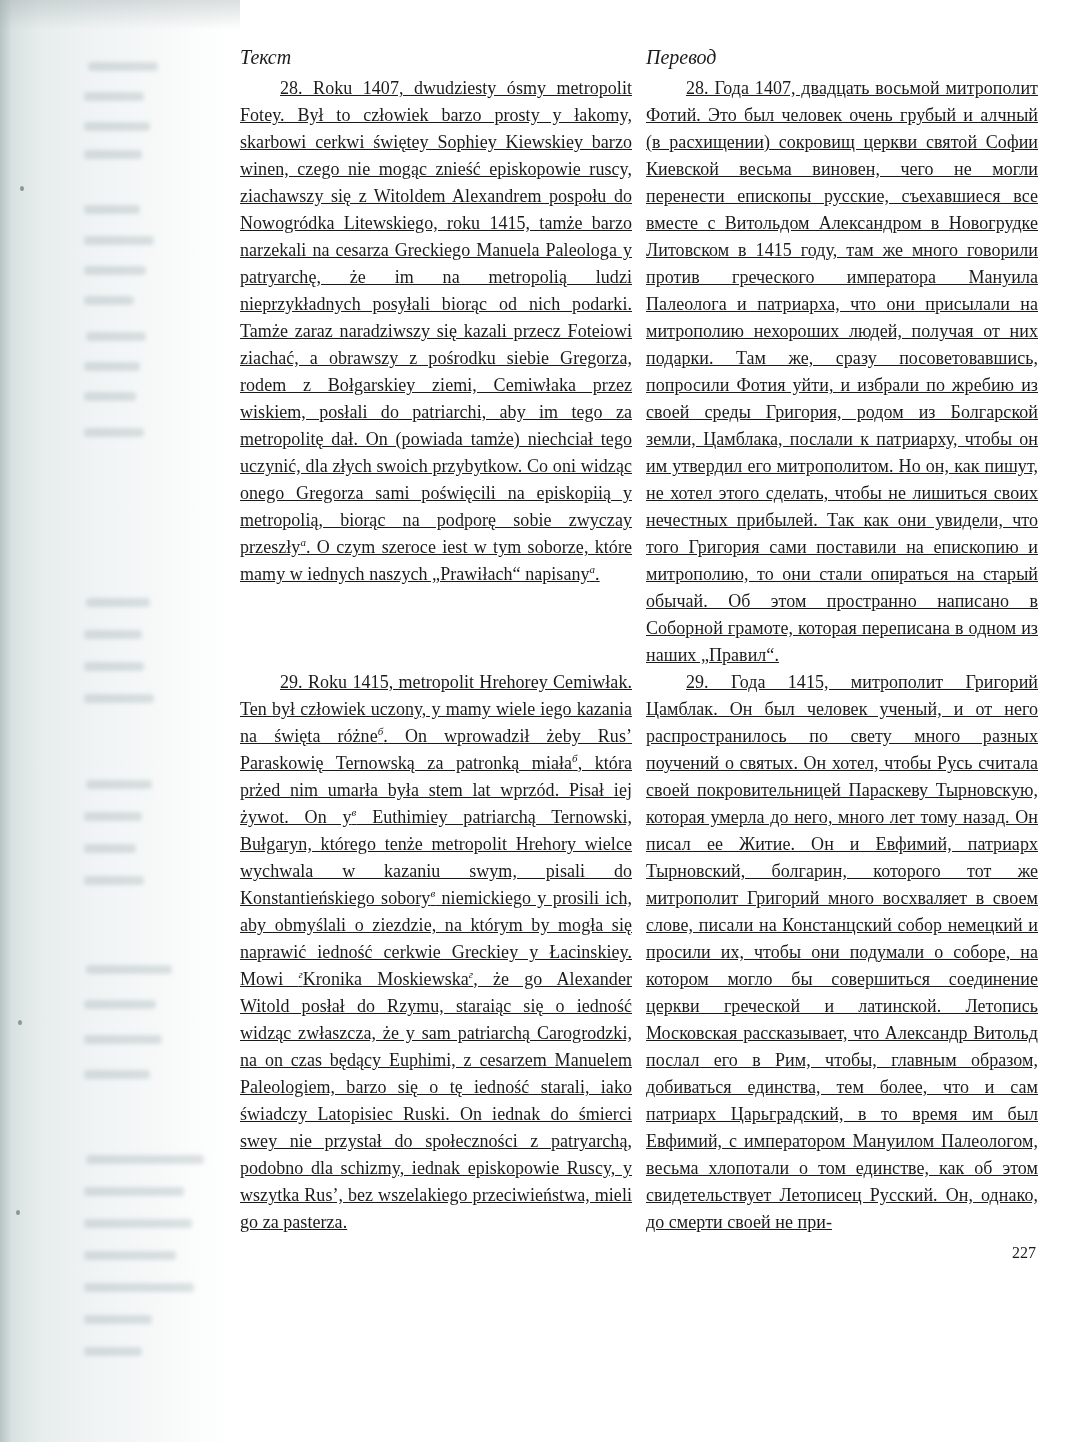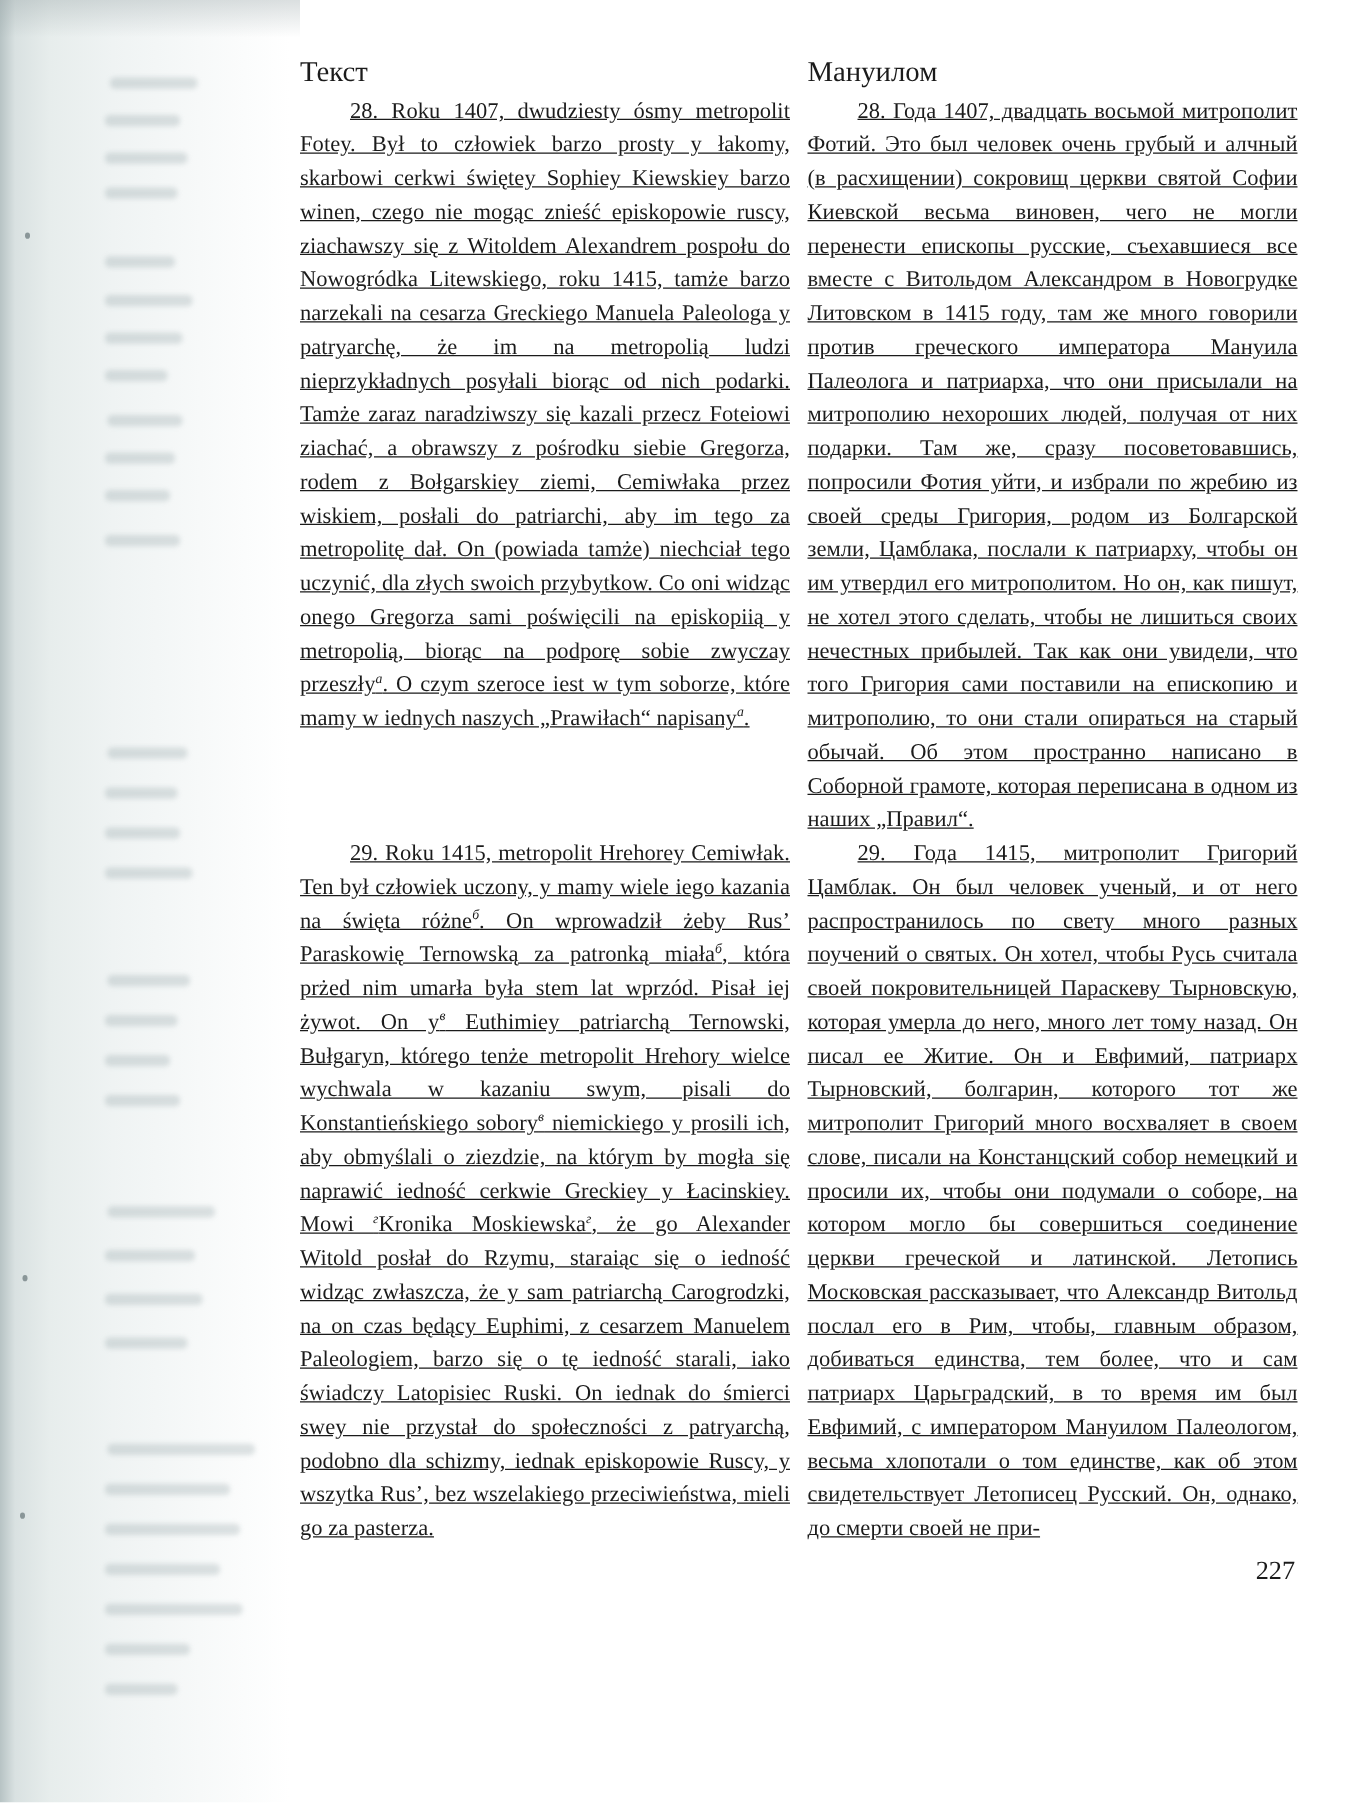--- a/index.html
+++ b/index.html
@@ -39,21 +39,22 @@
   .content {
     position: absolute; left: 240px; top: 44px; width: 798px;
   }
   .text-grid {
     display: grid;
     grid-template-columns: 392px 392px;
     column-gap: 14px;
     grid-auto-rows: min-content;
   }
   .col-header {
-    font-size: 23px;
+    font-style: italic;
+    font-size: 20px;
     line-height: 27px;
     margin-bottom: 4px;
   }
   .cell { font-size: 18px; line-height: 27px; }
   .cell p.para {
     margin: 0;
     text-align: justify;
     text-indent: 40px;
     letter-spacing: 0.05px;
     hyphens: auto;
@@ -61,21 +62,21 @@
     -webkit-hyphens: auto;
   }
   sup.fn {
     font-style: italic;
     font-size: 11px;
     line-height: 0;
     vertical-align: super;
   }
   .page-number {
     text-align: right;
-    font-size: 21px;
+    font-size: 16px;
     margin-top: 8px;
     padding-right: 2px;
   }
 </style>
 </head>
 <body>
 
 <div class="gutter"></div>
 
 <div class="bleed">
@@ -113,21 +114,21 @@
   <b style="top:1020px;left:18px"></b>
   <b style="top:1210px;left:16px"></b>
   <b style="top:186px;left:20px"></b>
 </div>
 
 <div class="content">
   <div class="text-grid">
 
     <div class="col-header" lang="ru">Текст</div>
 
-    <div class="col-header" lang="ru">Мануилом</div>
+    <div class="col-header" lang="ru">Перевод</div>
 
     <div class="cell" lang="pl">
         <p class="para">28. Roku 1407, dwudziesty ósmy metropolit Fotey. Był to człowiek barzo prosty y łakomy, skarbowi cerkwi świętey Sophiey Kiewskiey barzo winen, czego nie mogąc znieść episkopowie ruscy, ziachawszy się z Witoldem Alexandrem pospołu do Nowogródka Litewskiego, roku 1415, tamże barzo narzekali na cesarza Greckiego Manuela Paleologa y patryarchę, że im na metropolią ludzi nieprzykładnych posyłali biorąc od nich podarki. Tamże zaraz naradziwszy się kazali przecz Foteiowi ziachać, a obrawszy z pośrodku siebie Gregorza, rodem z Bołgarskiey ziemi, Cemiwłaka przez wiskiem, posłali do patriarchi, aby im tego za metropolitę dał. On (powiada tamże) niechciał tego uczynić, dla złych swoich przybytkow. Co oni widząc onego Gregorza sami poświęcili na episkopiią y metropolią, biorąc na podporę sobie zwyczay przeszły<sup class="fn">а</sup>. O czym szeroce iest w tym soborze, które mamy w iednych naszych „Prawiłach“ napisany<sup class="fn">а</sup>.</p>
       </div>
 
     <div class="cell" lang="ru">
         <p class="para">28. Года 1407, двадцать восьмой митрополит Фотий. Это был человек очень грубый и алчный (в расхищении) сокровищ церкви святой Софии Киевской весьма виновен, чего не могли перенести епископы русские, съехавшиеся все вместе с Витольдом Александром в Новогрудке Литовском в 1415 году, там же много говорили против греческого императора Мануила Палеолога и патриарха, что они присылали на митрополию нехороших людей, получая от них подарки. Там же, сразу посоветовавшись, попросили Фотия уйти, и избрали по жребию из своей среды Григория, родом из Болгарской земли, Цамблака, послали к патриарху, чтобы он им утвердил его митрополитом. Но он, как пишут, не хотел этого сделать, чтобы не лишиться своих нечестных прибылей. Так как они увидели, что того Григория сами поставили на епископию и митрополию, то они стали опираться на старый обычай. Об этом пространно написано в Соборной грамоте, которая переписана в одном из наших „Правил“.</p>
       </div>
 
     <div class="cell" lang="pl">

